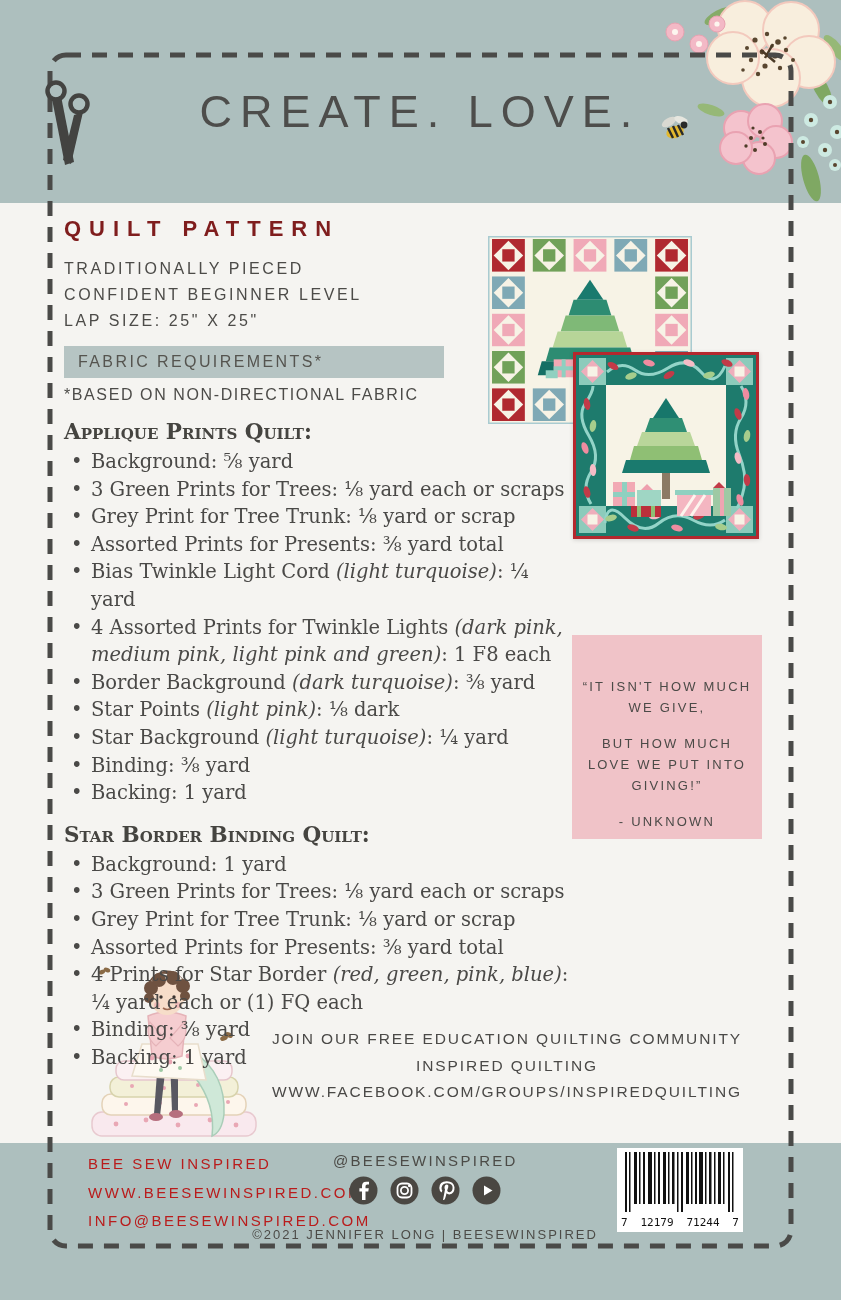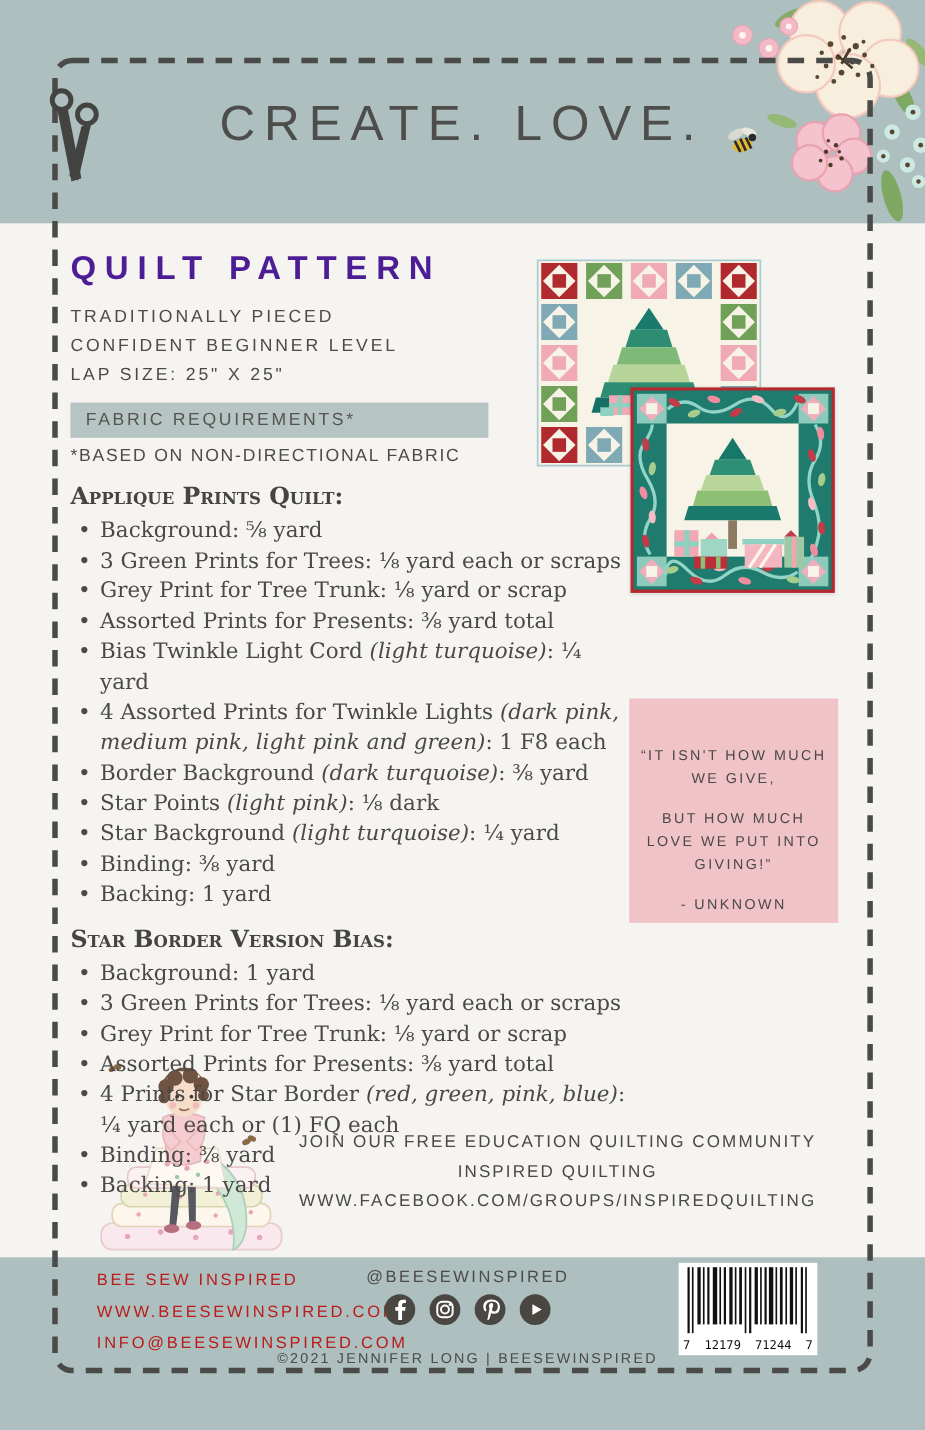--- a/index.html
+++ b/index.html
@@ -14,21 +14,21 @@
   .scissors{position:absolute;left:34px;top:76px;z-index:60;}
 
   
   .main-title{position:absolute;left:140px;top:80px;width:560px;z-index:20;text-align:center;
     font-size:45px;letter-spacing:8px;line-height:63px;color:#4d4d4b;font-weight:400;}
   .flowers{position:absolute;left:615px;top:0;z-index:10;}
   .bee{position:absolute;left:655px;top:110px;z-index:30;}
 
   
   .content{position:absolute;left:64px;top:212px;width:512px;z-index:20;}
-  .qp-title{font-size:30px;letter-spacing:8px;font-weight:700;color:#4c1d95;margin:16px 0 14px 0;}
+  .qp-title{font-size:22px;letter-spacing:8px;font-weight:700;color:#7f1d1d;margin:4px 0 14px 0;}
   .meta{font-size:16px;letter-spacing:2.6px;line-height:26px;color:#4c4b48;}
   .fabric-bar{margin-top:12px;width:366px;background:#b6c4c3;padding:7px 0 7px 14px;
     font-size:16px;letter-spacing:2.4px;color:#55544f;}
   .fabric-note{margin-top:8px;font-size:16px;letter-spacing:1.6px;color:#4c4b48;}
   .sec-head{font-family:"DejaVu Serif","Liberation Serif",serif;font-variant:small-caps;
     font-weight:700;font-size:21.5px;color:#454440;margin:15px 0 4px 0;}
   ul.req{margin:0;padding:0;list-style:none;font-family:"DejaVu Serif","Liberation Serif",serif;
     font-size:19.5px;line-height:27.6px;color:#4a4947;}
   ul.req li{position:relative;padding-left:27px;}
   ul.req li::before{content:"\2022";position:absolute;left:7px;top:0;}
@@ -184,21 +184,21 @@
         <li><span>Assorted Prints for Presents: ⅜ yard total</span></li>
         <li><span>Bias Twinkle Light Cord </span><em>(light turquoise)</em><span>: ¼ yard</span></li>
         <li><span>4 Assorted Prints for Twinkle Lights </span><em>(dark pink, medium pink, light pink and green)</em><span>: 1 F8 each</span></li>
         <li><span>Border Background </span><em>(dark turquoise)</em><span>: ⅜ yard</span></li>
         <li><span>Star Points </span><em>(light pink)</em><span>: ⅛ dark</span></li>
         <li><span>Star Background </span><em>(light turquoise)</em><span>: ¼ yard</span></li>
         <li><span>Binding: ⅜ yard</span></li>
         <li><span>Backing: 1 yard</span></li>
       </ul>
 
-    <h2 class="sec-head">Star Border Version Bias:</h2>
+    <h2 class="sec-head">Star Border Binding Quilt:</h2>
     <ul class="req">
         <li><span>Background: 1 yard</span></li>
         <li><span>3 Green Prints for Trees: ⅛ yard each or scraps</span></li>
         <li><span>Grey Print for Tree Trunk: ⅛ yard or scrap</span></li>
         <li><span>Assorted Prints for Presents: ⅜ yard total</span></li>
         <li><span>4 Prints for Star Border </span><em>(red, green, pink, blue)</em><span>: ¼ yard each or (1) FQ each</span></li>
         <li><span>Binding: ⅜ yard</span></li>
         <li><span>Backing: 1 yard</span></li>
       </ul>
   </div>

